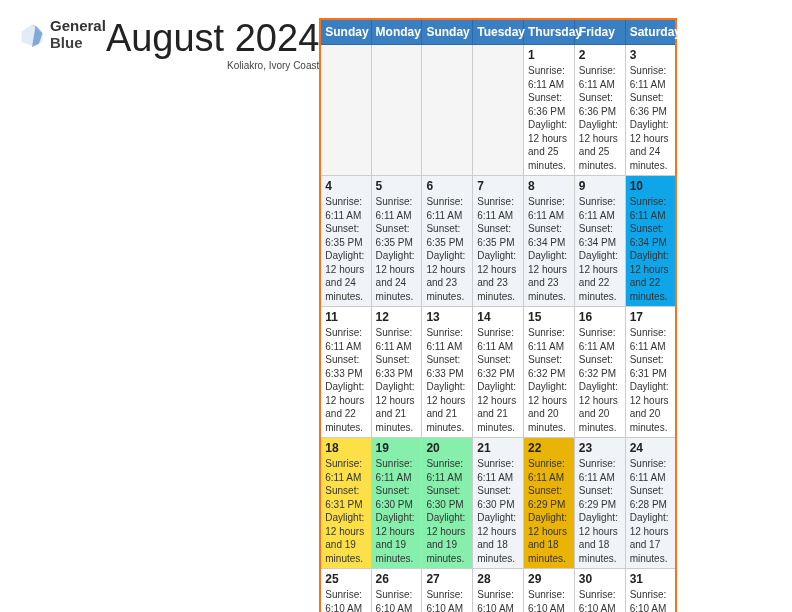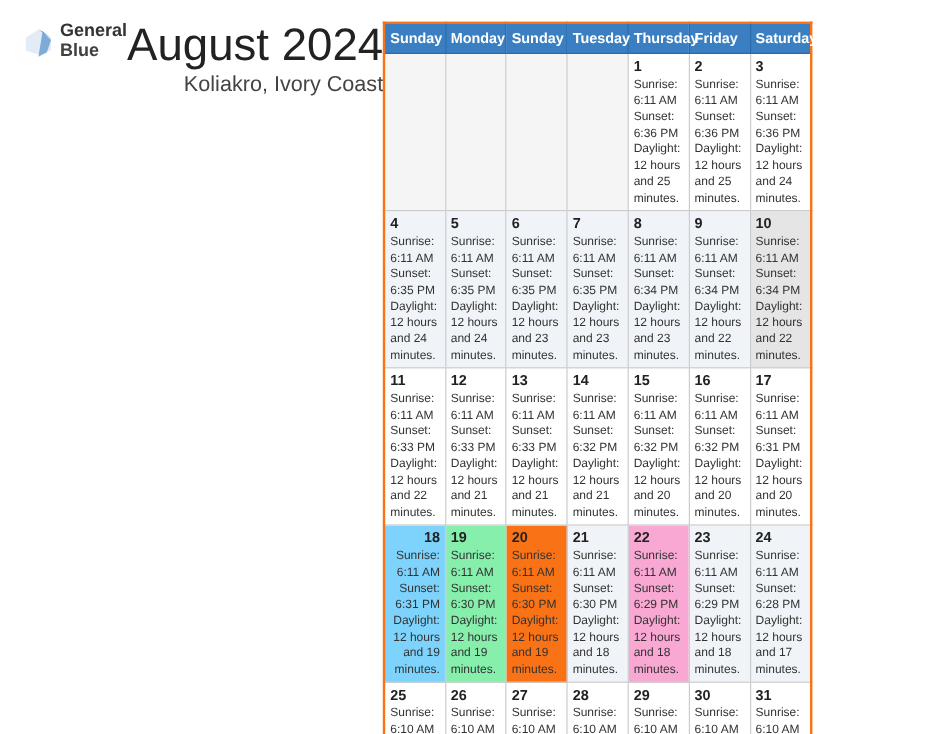--- a/index.html
+++ b/index.html
@@ -42,21 +42,21 @@
     .title-block {
       text-align: right;
     }
     .month-year {
       font-size: 38px;
       font-weight: normal;
       color: #222;
       line-height: 1.1;
     }
     .location {
-      font-size: 18px;
+      font-size: 10px;
       color: #444;
     }
     .calendar {
       flex: 1;
       border: 2px solid #f97316;
       border-collapse: collapse;
       width: 100%;
       table-layout: fixed;
     }
     .calendar th {
@@ -198,21 +198,21 @@
 Daylight: 12 hours
 and 23 minutes.</div>
           </td>
           <td style="background: rgb(240, 244, 248);">
             <span class="day-num">9</span>
             <div class="day-info" style="white-space: pre-line;">Sunrise: 6:11 AM
 Sunset: 6:34 PM
 Daylight: 12 hours
 and 22 minutes.</div>
           </td>
-          <td style="background: #e5e5e5;">
+          <td style="background: #0ea5e9;">
             <span class="day-num">10</span>
             <div class="day-info" style="white-space: pre-line;">Sunrise: 6:11 AM
 Sunset: 6:34 PM
 Daylight: 12 hours
 and 22 minutes.</div>
           </td>
         </tr>
         <tr>
           <td>
             <span class="day-num">11</span>
@@ -258,49 +258,49 @@
           </td>
           <td>
             <span class="day-num">17</span>
             <div class="day-info" style="white-space: pre-line;">Sunrise: 6:11 AM
 Sunset: 6:31 PM
 Daylight: 12 hours
 and 20 minutes.</div>
           </td>
         </tr>
         <tr>
-          <td style="background: #7dd3fc; text-align: right;">
+          <td style="background: #fde047;">
             <span class="day-num">18</span>
             <div class="day-info" style="white-space: pre-line;">Sunrise: 6:11 AM
 Sunset: 6:31 PM
 Daylight: 12 hours
 and 19 minutes.</div>
           </td>
           <td style="background: #86efac;">
             <span class="day-num">19</span>
             <div class="day-info" style="white-space: pre-line;">Sunrise: 6:11 AM
 Sunset: 6:30 PM
 Daylight: 12 hours
 and 19 minutes.</div>
           </td>
-          <td style="background: #f97316;">
+          <td style="background: #86efac;">
             <span class="day-num">20</span>
             <div class="day-info" style="white-space: pre-line;">Sunrise: 6:11 AM
 Sunset: 6:30 PM
 Daylight: 12 hours
 and 19 minutes.</div>
           </td>
           <td style="background: rgb(240, 244, 248); margin-top: 45px;">
             <span class="day-num">21</span>
             <div class="day-info" style="white-space: pre-line;">Sunrise: 6:11 AM
 Sunset: 6:30 PM
 Daylight: 12 hours
 and 18 minutes.</div>
           </td>
-          <td style="background: #f9a8d4;">
+          <td style="background: #eab308;">
             <span class="day-num">22</span>
             <div class="day-info" style="white-space: pre-line;">Sunrise: 6:11 AM
 Sunset: 6:29 PM
 Daylight: 12 hours
 and 18 minutes.</div>
           </td>
           <td style="background: rgb(240, 244, 248);">
             <span class="day-num">23</span>
             <div class="day-info" style="white-space: pre-line;">Sunrise: 6:11 AM
 Sunset: 6:29 PM

